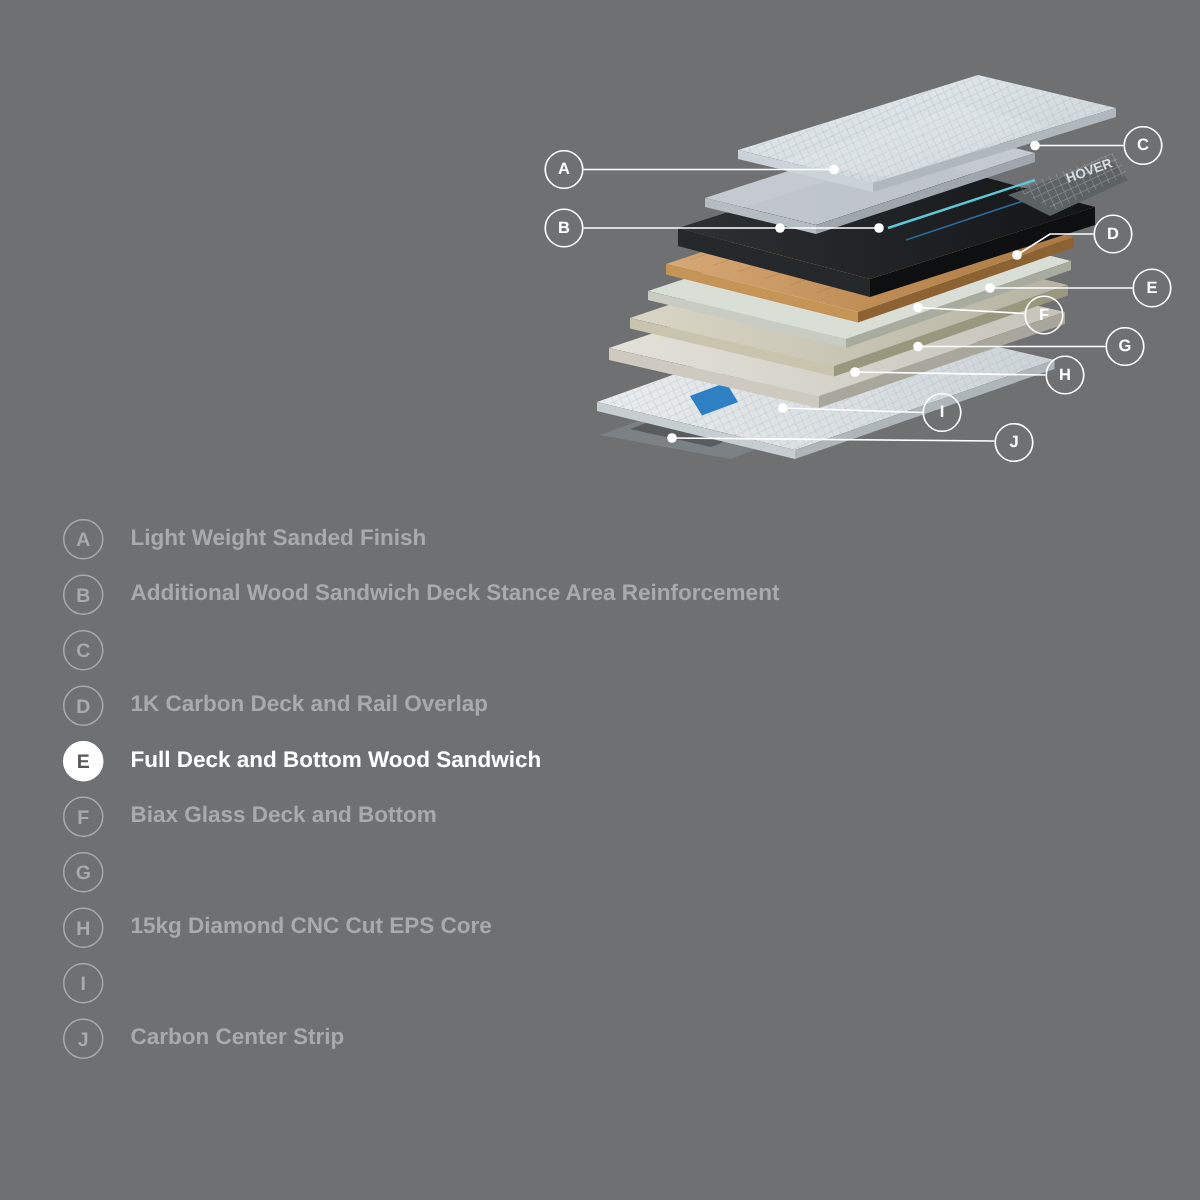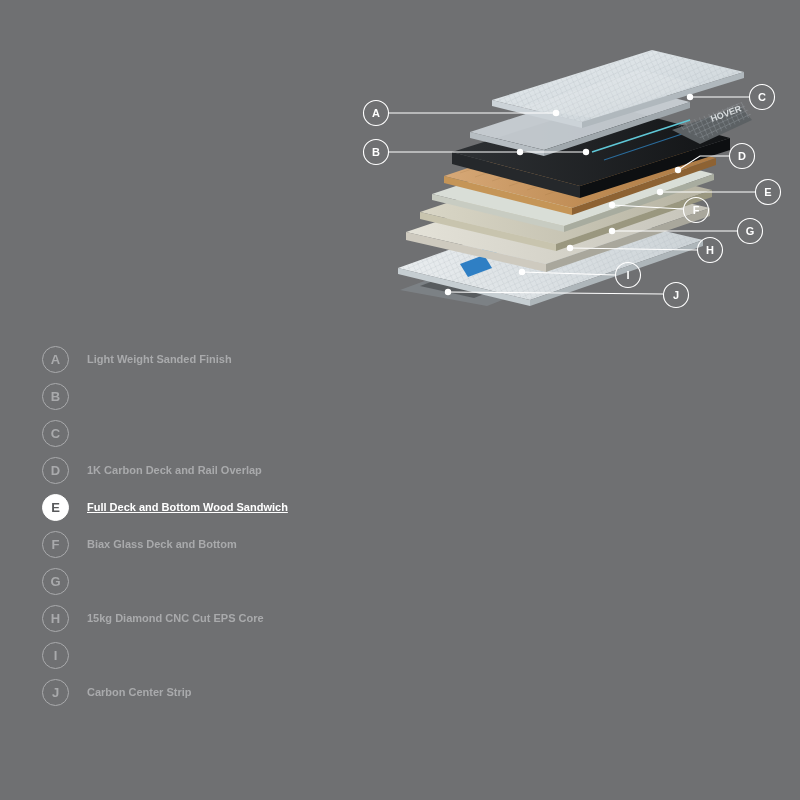--- a/index.html
+++ b/index.html
@@ -72,33 +72,32 @@
     font-size: 13px;
     font-weight: bold;
     line-height: 25px;
     text-align: center;
     box-sizing: border-box;
     margin-top: 1px;
   }
   .legend-text {
     margin-left: 18px;
     color: #a9aaac;
-    font-size: 11px;
+    font-size: 15px;
     font-weight: bold;
     line-height: 28px;
     max-width: 600px;
   }
   .legend-row.active .legend-badge {
     background: #ffffff;
     border-color: #ffffff;
     color: #58595b;
   }
   .legend-row.active .legend-text {
     color: #ffffff;
-    text-decoration: underline;
   }
 </style>
 </head>
 <body>
 
 <div id="diagram">
   <svg width="800" height="330" viewBox="0 0 800 330" xmlns="http://www.w3.org/2000/svg">
     <defs>
       <linearGradient id="gTop" x1="0" y1="0" x2="1" y2="1">
         <stop offset="0%" stop-color="#e9eef1"></stop>
@@ -287,20 +286,21 @@
   </svg>
 </div>
 
 <div id="legend">
   <div class="legend-row">
     <div class="legend-badge">A</div>
     <div class="legend-text">Light Weight Sanded Finish</div>
   </div>
   <div class="legend-row">
     <div class="legend-badge">B</div>
+    <div class="legend-text">Additional Wood Sandwich Deck Stance Area Reinforcement</div>
   </div>
   <div class="legend-row">
     <div class="legend-badge">C</div>
   </div>
   <div class="legend-row">
     <div class="legend-badge">D</div>
     <div class="legend-text">1K Carbon Deck and Rail Overlap</div>
   </div>
   <div class="legend-row active">
     <div class="legend-badge">E</div>

